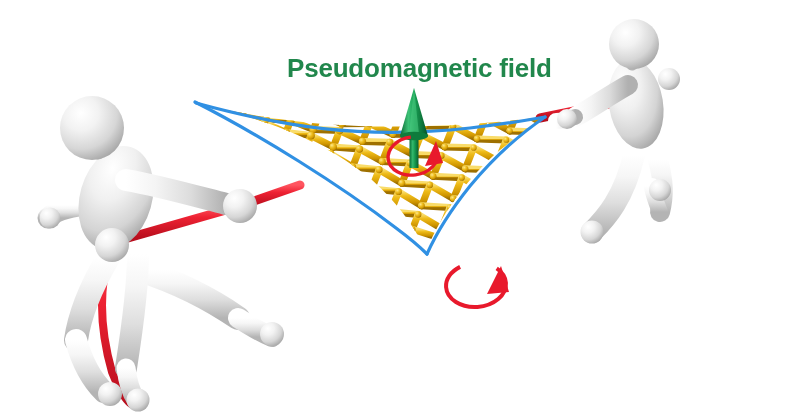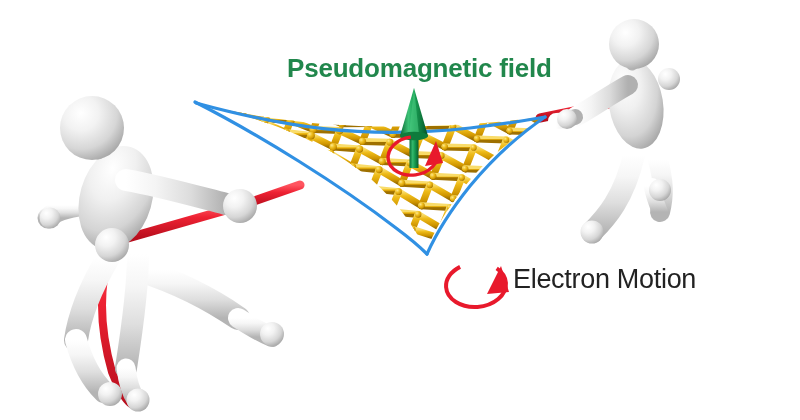--- a/index.html
+++ b/index.html
@@ -552,15 +552,14 @@
     </g>
 
     <g>
       <ellipse cx="476" cy="285" rx="30" ry="22" fill="none" stroke="#e8192c" stroke-width="4" stroke-dasharray="128 38" stroke-dashoffset="20" transform="rotate(-4 476 285)"></ellipse>
       <path d="M 501,266 L 487,294 L 509,292 Z" fill="#e8192c"></path>
     </g>
   </svg>
 
   <div class="label-text" id="field-label">Pseudomagnetic field</div>
 
-  <div class="label-text" id="motion-label">Electron Motion</div>
 
 </div>
 
 </body></html>

